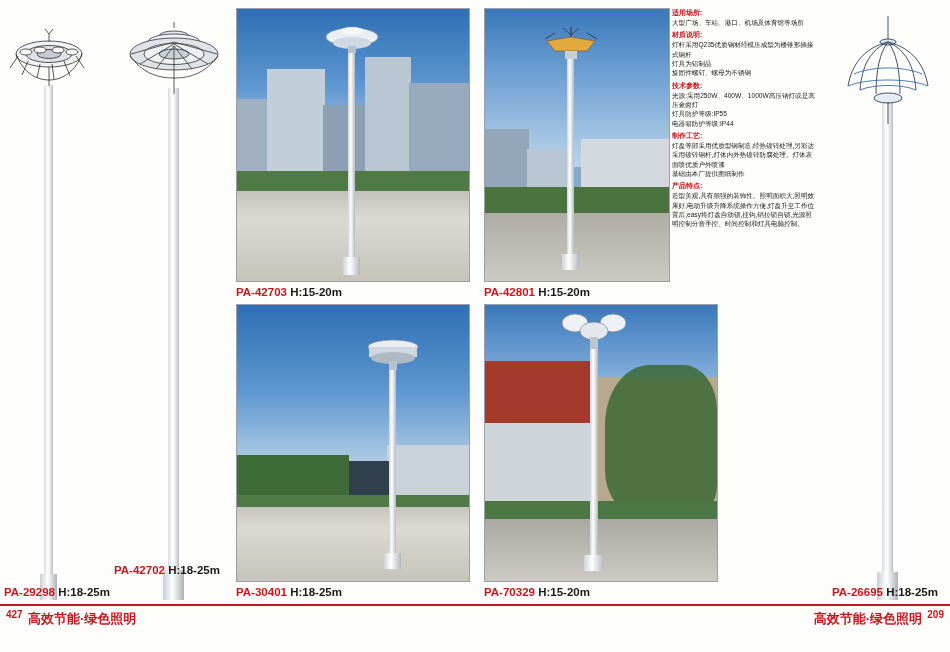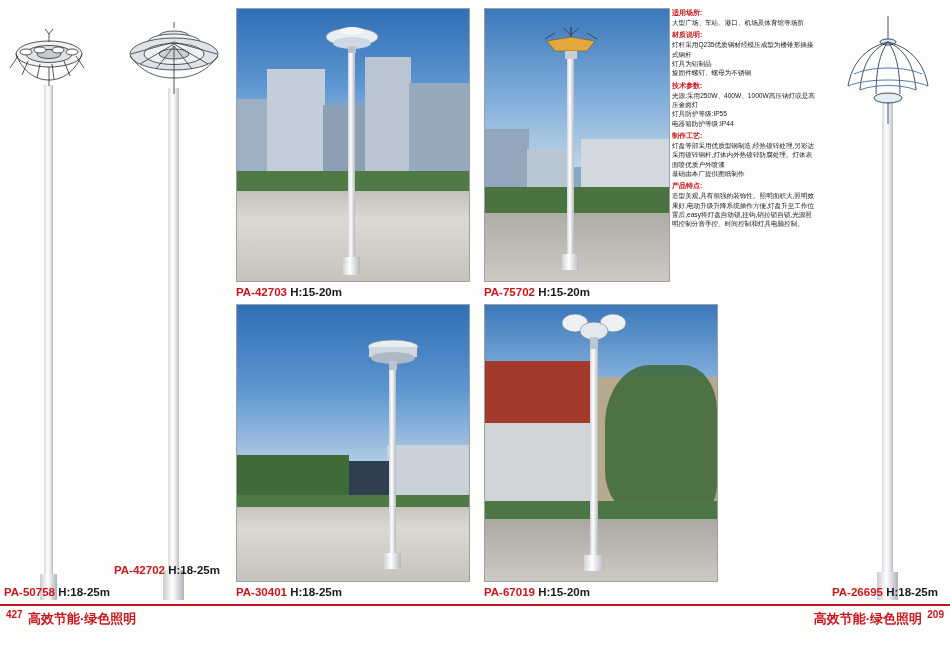--- a/index.html
+++ b/index.html
@@ -132,21 +132,21 @@
     <div class="mast" style="left:82px;top:48px;width:7px;height:212px;"></div>
     <div class="mast" style="left:77px;top:245px;width:17px;height:16px;"></div>
     <svg style="position:absolute;left:58px;top:16px;width:56px;height:40px;" viewBox="0 0 56 40">
       <path d="M28 2 L28 12" stroke="#25313d" stroke-width="1"></path>
       <path d="M4 16 L28 12 L52 16 L44 26 L12 26 Z" fill="#e3a93c" stroke="#6d5a2a" stroke-width="0.6"></path>
       <path d="M2 14 L12 8 M54 14 L44 8 M28 10 L20 3 M28 10 L36 3" stroke="#2c3a47" stroke-width="0.9"></path>
       <rect x="22" y="26" width="12" height="8" fill="#c7ced6"></rect>
     </svg>
   </div>
   <div class="cap" style="left:484px;top:286px;">
-    <span>PA-75702</span>
+    <span>PA-42801</span>
     <span class="h">H:15-20m</span>
   </div>
 
   <div class="txtpanel">
     <p class="hd">适用场所:</p>
     <p>大型广场、车站、港口、机场及体育馆等场所</p>
     <p class="hd">材质说明:</p>
     <p style="white-space:pre-line">灯杆采用Q235优质钢材经模压成型为楼锥形插接式钢杆
 灯具为铝制品
 旋固件螺钉、螺母为不锈钢</p>
@@ -193,21 +193,21 @@
     <div class="mast" style="left:105px;top:40px;width:8px;height:220px;"></div>
     <div class="mast" style="left:99px;top:250px;width:20px;height:16px;"></div>
     <svg style="position:absolute;left:76px;top:6px;width:66px;height:42px;" viewBox="0 0 66 42">
       <ellipse cx="14" cy="12" rx="13" ry="9" fill="#edf1f5" stroke="#76828e" stroke-width="0.7"></ellipse>
       <ellipse cx="52" cy="12" rx="13" ry="9" fill="#edf1f5" stroke="#76828e" stroke-width="0.7"></ellipse>
       <ellipse cx="33" cy="20" rx="14" ry="9" fill="#e2e8ee" stroke="#76828e" stroke-width="0.7"></ellipse>
       <rect x="29" y="26" width="8" height="12" fill="#bcc6d0"></rect>
     </svg>
   </div>
   <div class="cap" style="left:484px;top:586px;">
-    <span>PA-67019</span>
+    <span>PA-70329</span>
     <span class="h">H:15-20m</span>
   </div>
 
   <div class="pole-col r">
     <div class="pole-stem r"></div>
     <div class="pole-base r"></div>
     <svg class="head-r" viewBox="0 0 100 110">
       <g stroke="#2c3f55" stroke-width="0.9" fill="none">
         <path d="M50 2 L50 26"></path>
         <ellipse cx="50" cy="28" rx="8" ry="3" fill="#dce6f0"></ellipse>
@@ -220,21 +220,21 @@
         <path d="M10 72 C28 64 72 64 90 72" stroke="#3a6ea8"></path>
         <path d="M22 76 C36 70 64 70 78 76" stroke="#3a6ea8"></path>
         <path d="M16 60 C34 52 66 52 84 60" stroke="#3a6ea8"></path>
         <ellipse cx="50" cy="84" rx="14" ry="5" fill="#e6ecf3"></ellipse>
         <path d="M50 88 L50 110"></path>
       </g>
     </svg>
   </div>
 
   <div class="cap" style="left:4px;top:586px;">
-    <span>PA-50758</span>
+    <span>PA-29298</span>
     <span class="h">H:18-25m</span>
   </div>
   <div class="cap" style="left:114px;top:564px;">
     <span>PA-42702</span>
     <span class="h">H:18-25m</span>
   </div>
   <div class="cap" style="left:832px;top:586px;">
     <span>PA-26695</span>
     <span class="h">H:18-25m</span>
   </div>

